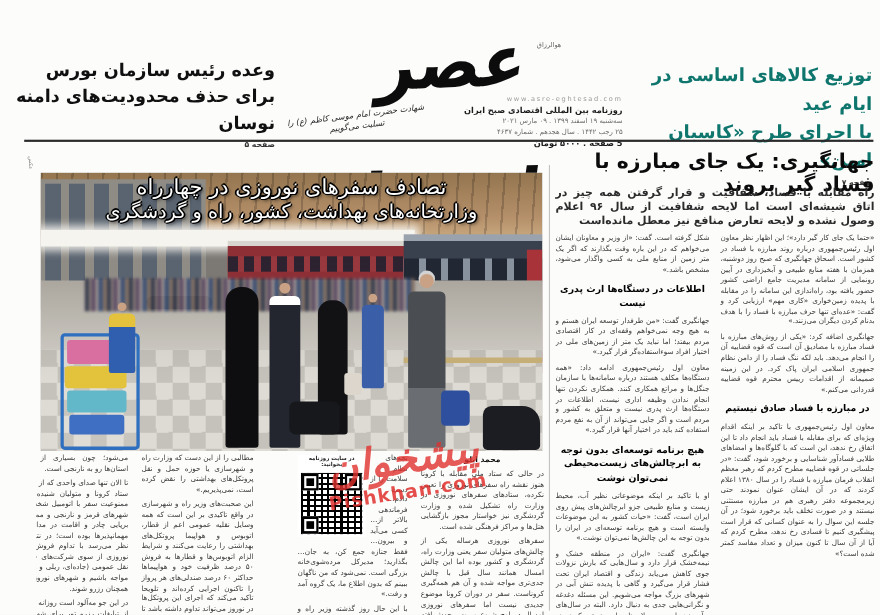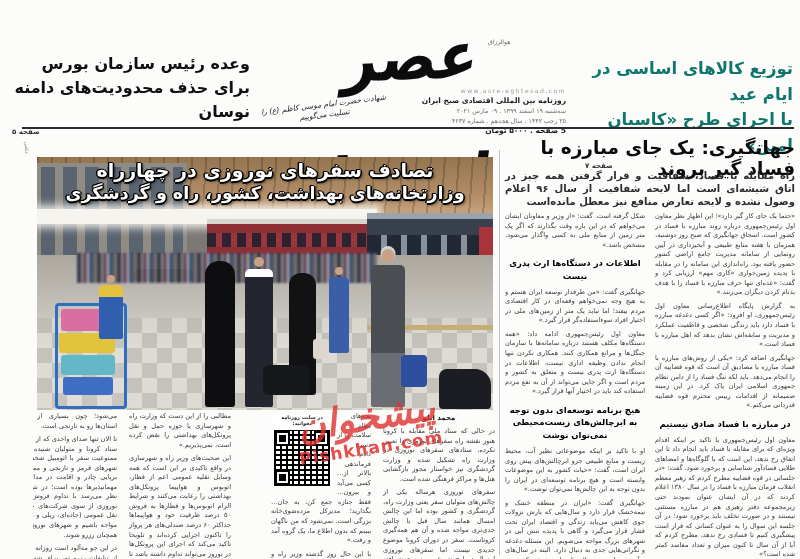--- a/index.html
+++ b/index.html
@@ -2,21 +2,21 @@
 <html lang="fa" dir="rtl"><head>
 <meta charset="utf-8">
 <style>
   html,body{margin:0;padding:0;background:#e9e9e6;}
   .page{position:relative;width:800px;height:559px;margin:0 auto;background:#fcfcfb;
         overflow:hidden;font-family:"DejaVu Sans",sans-serif;direction:rtl;color:#222;}
   
   .rule-main{position:absolute;left:22px;top:127px;width:772px;height:2px;background:#2b2b2b;}
   .story-tl{position:absolute;left:12px;top:52px;width:238px;text-align:right;}
   .story-tl .t{font-size:16px;font-weight:bold;line-height:1.5;color:#101010;}
-  .story-tl .pg,.story-tr .pg{font-size:7px;font-weight:bold;color:#333;text-align:left;margin-top:4px;}
+  .story-tl .pg,.story-tr .pg{font-size:7px;font-weight:bold;color:#333;text-align:right;margin-top:4px;}
   .story-tr{position:absolute;left:585px;top:56px;width:208px;text-align:right;}
   .story-tr .t{font-size:16.5px;font-weight:bold;line-height:1.55;color:#0f766e;}
   .logo{position:absolute;left:252px;top:2px;width:320px;height:110px;text-align:center;
         font-size:58px;font-weight:bold;color:#0c0c0c;line-height:110px;
         transform:skewX(-10deg) rotate(-2deg) scaleY(1.12);}
   .invocation{position:absolute;left:488px;top:38px;font-size:6px;color:#666;}
   .mast-info{position:absolute;left:390px;top:86px;width:176px;text-align:right;line-height:1.5;}
   .mast-info .web{font-size:6px;color:#9a9a9a;letter-spacing:1.5px;direction:ltr;}
   .mast-info .tag{font-size:7.5px;font-weight:bold;color:#1c1c1c;}
   .mast-info .d{font-size:6.3px;color:#6b6b6b;}
@@ -79,21 +79,21 @@
   .p-bag-w{position:absolute;left:276px;top:182px;width:16px;height:20px;background:#ddd6cc;border-radius:3px;}
   .p-blue{left:292px;top:110px;width:20px;height:86px;}
   .p-blue .h{width:8px;height:8px;}
   .p-blue .b{height:76px;background:#3a5ea8;}
   .p-old{left:334px;top:92px;width:34px;height:158px;}
   .p-old .h{width:13px;height:13px;background:#c9a184;box-shadow:0 -2px 0 1px #d2d2d2;}
   .p-old .b{height:142px;background:linear-gradient(#4a4d52 0 88px,#6a6d72 88px);}
   .bag-blue{position:absolute;left:364px;top:198px;width:26px;height:32px;background:#2d4f9e;border-radius:4px;}
   .lug-dark1{position:absolute;left:226px;top:208px;width:46px;height:30px;background:#17181c;border-radius:6px;}
   .lug-dark2{position:absolute;left:402px;top:212px;width:52px;height:40px;background:#1c1d22;border-radius:8px 16px 4px 4px;}
-  .overlay-title{position:absolute;left:0;top:2px;width:100%;text-align:center;color:#fff;font-weight:bold;z-index:3;}
+  .overlay-title{position:absolute;left:0;top:2px;width:100%;text-align:center;color:#fff;font-weight:normal;z-index:3;}
   .overlay-title .l1{font-size:19px;}
   .overlay-title .l2{font-size:17.5px;margin-top:2px;text-align:center;}
   .overlay-title div{text-shadow:-1.5px 0 #000,1.5px 0 #000,0 -1.5px #000,0 1.5px #000,
         -1px -1px #000,1px 1px #000,2px 2px 3px rgba(0,0,0,.6);}
   .photo-credit{position:absolute;left:24px;top:142px;font-size:5px;color:#8a8a8a;
         writing-mode:vertical-rl;letter-spacing:1px;}
   
   .v-divider{position:absolute;left:499px;top:150px;width:1px;height:405px;background:#c2c2c2;}
   .fasad-title{position:absolute;left:505px;top:137px;width:290px;font-size:18.5px;font-weight:bold;
         text-align:right;color:#0b0b0b;}
@@ -211,21 +211,20 @@
       <div class="l2">وزارتخانه‌های بهداشت، کشور، راه و گردشگری</div>
     </div>
   </div>
 
   <div class="v-divider"></div>
   <div class="fasad-title">جهانگیری: یک جای مبارزه با فساد گیر بروند</div>
   <div class="fasad-sub">راه مقابله با فساد، شفافیت و قرار گرفتن همه چیز در اتاق شیشه‌ای است اما لایحه شفافیت از سال ۹۶ اعلام وصول نشده و لایحه تعارض منافع نیز معطل مانده‌است</div>
   <div class="fasad-cols">
     <div class="col">
         <p class="col-p">«حتما یک جای کار گیر دارد»؛ این اظهار نظر معاون اول رئیس‌جمهوری درباره روند مبارزه با فساد در کشور است. اسحاق جهانگیری که صبح روز دوشنبه، همزمان با هفته منابع طبیعی و آبخیزداری در آیین رونمایی از سامانه مدیریت جامع اراضی کشور حضور یافته بود، راه‌اندازی این سامانه را در مقابله با پدیده زمین‌خواری «کاری مهم» ارزیابی کرد و گفت: «عده‌ای تنها حرف مبارزه با فساد را با هدف بدنام کردن دیگران می‌زنند.»</p>
-        <p class="col-p">به گزارش پایگاه اطلاع‌رسانی معاون اول رئیس‌جمهوری، او افزود: «اگر کسی دغدغه مبارزه با فساد دارد باید زندگی شخصی و قاطعیت عملکرد و مدیریت و سابقه‌اش نشان بدهد که اهل مبارزه با فساد است.»</p>
         <p class="col-p">جهانگیری اضافه کرد: «یکی از روش‌های مبارزه با فساد مبارزه با مصادیق آن است که قوه قضاییه آن را انجام می‌دهد. باید لکه ننگ فساد را از دامن نظام جمهوری اسلامی ایران پاک کرد. در این زمینه صمیمانه از اقدامات رییس محترم قوه قضاییه قدردانی می‌کنم.»</p>
         <h4 class="col-head">در مبارزه با فساد صادق نیستیم</h4>
         <p class="col-p">معاون اول رئیس‌جمهوری با تاکید بر اینکه اقدام ویژه‌ای که برای مقابله با فساد باید انجام داد تا این اتفاق رخ ندهد، این است که با گلوگاه‌ها و امضاهای طلایی فسادآور شناسایی و برخورد شود، گفت: «در جلساتی در قوه قضاییه مطرح کردم که رهبر معظم انقلاب فرمان مبارزه با فساد را در سال ۱۳۸۰ اعلام کردند که در آن ایشان عنوان نمودند حتی زیرمجموعه دفتر رهبری هم در مبارزه مستثنی نیستند و در صورت تخلف باید برخورد شود؛ در آن جلسه این سوال را به عنوان کسانی که قرار است پیشگیری کنیم تا فسادی رخ ندهد، مطرح کردم که آیا از آن سال تا کنون میزان و تعداد مفاسد کمتر شده است؟»</p>
       </div>
     <div class="col">
         <p class="col-p">شکل گرفته است. گفت: «از وزیر و معاونان ایشان می‌خواهم که در این باره وقت بگذارند که اگر یک متر زمین از منابع ملی به کسی واگذار می‌شود، مشخص باشد.»</p>
         <h4 class="col-head">اطلاعات در دستگاه‌ها ارث پدری نیست</h4>
         <p class="col-p">جهانگیری گفت: «من طرفدار توسعه ایران هستم و به هیچ وجه نمی‌خواهم وقفه‌ای در کار اقتصادی مردم بیفتد؛ اما نباید یک متر از زمین‌های ملی در اختیار افراد سوءاستفاده‌گر قرار گیرد.»</p>
         <p class="col-p">معاون اول رئیس‌جمهوری ادامه داد: «همه دستگاه‌ها مکلف هستند درباره سامانه‌ها با سازمان جنگل‌ها و مراتع همکاری کنند. همکاری نکردن تنها انجام ندادن وظیفه اداری نیست، اطلاعات در دستگاه‌ها ارث پدری نیست و متعلق به کشور و مردم است و اگر جایی می‌تواند از آن به نفع مردم استفاده کند باید در اختیار آنها قرار گیرد.»</p>
         <h4 class="col-head">هیچ برنامه توسعه‌ای بدون توجه به ابرچالش‌های زیست‌محیطی نمی‌توان نوشت</h4>

